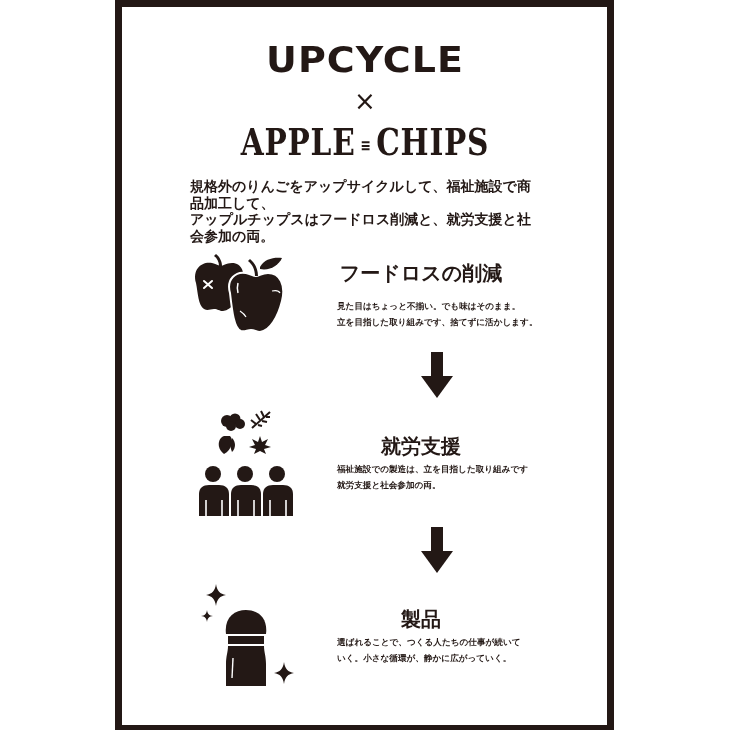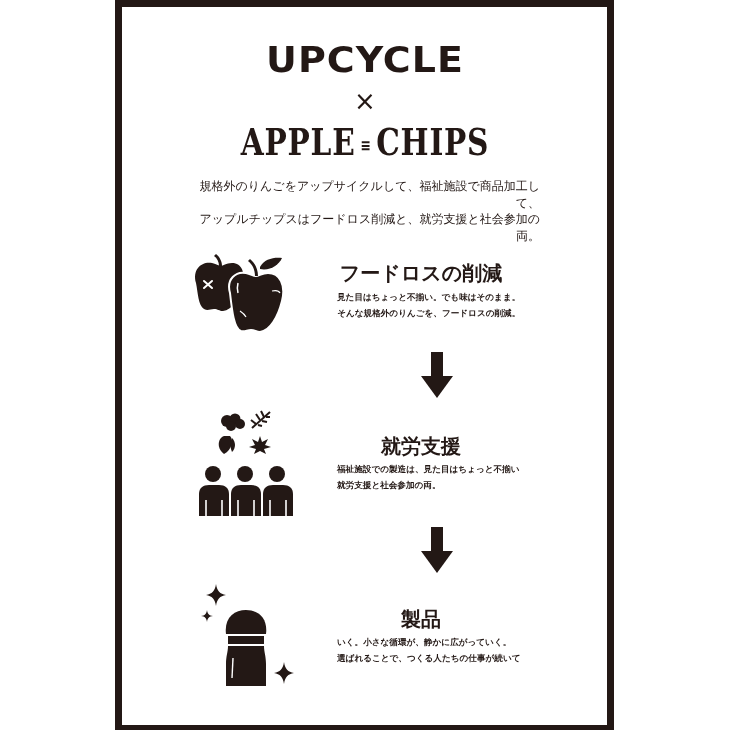--- a/index.html
+++ b/index.html
@@ -9,21 +9,21 @@
            border:7px solid #231815; background:#fff; }
   .abs { position:absolute; }
   .upcycle { left:0; width:730px; top:38px; text-align:center;
              font-family:"DejaVu Sans", sans-serif; font-weight:bold; font-size:38px;
              letter-spacing:1px; line-height:44px; transform:scaleY(0.92); }
   .times { left:0; width:730px; top:86px; text-align:center; font-size:26px; line-height:30px; font-weight:normal; }
   .logo { left:0; width:730px; top:119px; text-align:center;
           font-family:"DejaVu Serif", serif; font-weight:bold; font-size:38px; line-height:46px;
           letter-spacing:1px; transform:scaleX(0.78); }
   .logo .sep { font-size:16px; vertical-align:middle; margin:0 6px; font-family:"DejaVu Sans", sans-serif; }
-  .intro { left:190px; width:350px; top:178px; text-align:right; font-size:12px; font-weight:normal; line-height:16.5px; }
+  .intro { left:190px; width:350px; top:178px; text-align:left; font-size:14px; font-weight:bold; line-height:16.5px; }
   .heading { font-weight:bold; font-size:20px; line-height:20px; text-align:center; }
   .body-text { font-size:8.6px; font-weight:bold; line-height:16px; white-space:nowrap; }
   .icon svg { display:block; }
 </style>
 </head>
 <body>
 
 <div class="frame"></div>
 
 <div class="abs upcycle">UPCYCLE</div>
@@ -50,23 +50,23 @@
     <g stroke="#fff" stroke-width="2" stroke-linecap="round">
       <line x1="14" y1="28" x2="22" y2="35"></line>
       <line x1="22" y1="28" x2="14" y2="35"></line>
     </g>
     <path d="M48 30 C47 34 47 37 48 40" stroke="#fff" stroke-width="1.5" fill="none"></path>
     <path d="M82 38 C86 37 89 38 90 40" stroke="#fff" stroke-width="1.2" fill="none"></path>
     <path d="M50 58 C53 60 55 62 56 64" stroke="#fff" stroke-width="1.2" fill="none"></path>
   </svg>
 </div>
 <div class="abs heading" style="left:330px; width:182px; top:263px;">フードロスの削減</div>
-<div class="abs body-text" style="left:337px; top:289px;text-align:right;">
+<div class="abs body-text" style="left:337px; top:298px;">
   <div>見た目はちょっと不揃い。でも味はそのまま。</div>
-  <div>そんな規格外のりんごを、フードロスの削減。</div>
+  <div>立を目指した取り組みです、捨てずに活かします。</div>
 </div>
 
 <div class="abs icon" style="left:421px; top:352px;">
   <svg width="32" height="46" viewBox="0 0 32 46">
       <g fill="#231815">
         <rect x="10" y="0" width="12" height="26"></rect>
         <polygon points="0,24 32,24 16,46"></polygon>
       </g>
     </svg>
 </div>
@@ -101,21 +101,21 @@
         <line x1="58" y1="92" x2="58" y2="108"></line>
       <line x1="74" y1="92" x2="74" y2="108"></line>
         <line x1="90" y1="92" x2="90" y2="108"></line>
       <line x1="34" y1="80" x2="34" y2="108"></line>
         <line x1="66" y1="80" x2="66" y2="108"></line>
     </g>
   </svg>
 </div>
 <div class="abs heading" style="left:330px; width:182px; top:436px;">就労支援</div>
 <div class="abs body-text" style="left:337px; top:461px;">
-  <div>福祉施設での製造は、見た目はちょっと不揃い</div>
+  <div>福祉施設での製造は、立を目指した取り組みです</div>
   <div>就労支援と社会参加の両。</div>
 </div>
 
 <div class="abs icon" style="left:421px; top:527px;">
   <svg width="32" height="46" viewBox="0 0 32 46">
       <g fill="#231815">
         <rect x="10" y="0" width="12" height="26"></rect>
         <polygon points="0,24 32,24 16,46"></polygon>
       </g>
     </svg>
@@ -132,15 +132,15 @@
       <path d="M28 52 C26 36 36 28 48 28 C60 28 70 36 68 52 Z"></path>
       <rect x="30" y="54" width="36" height="8"></rect>
 
       <path d="M30 64 L66 64 C66 70 68 74 68 82 L68 104 L28 104 L28 82 C28 74 30 70 30 64 Z"></path>
     </g>
     <line x1="35" y1="76" x2="34" y2="96" stroke="#fff" stroke-width="1.4"></line>
   </svg>
 </div>
 <div class="abs heading" style="left:330px; width:182px; top:609px;">製品</div>
 <div class="abs body-text" style="left:337px; top:634px;">
+  <div>選ばれることで、つくる人たちの仕事が続いて</div>
   <div>いく。小さな循環が、静かに広がっていく。</div>
-  <div>選ばれることで、つくる人たちの仕事が続いて</div>
 </div>
 
 </body></html>

